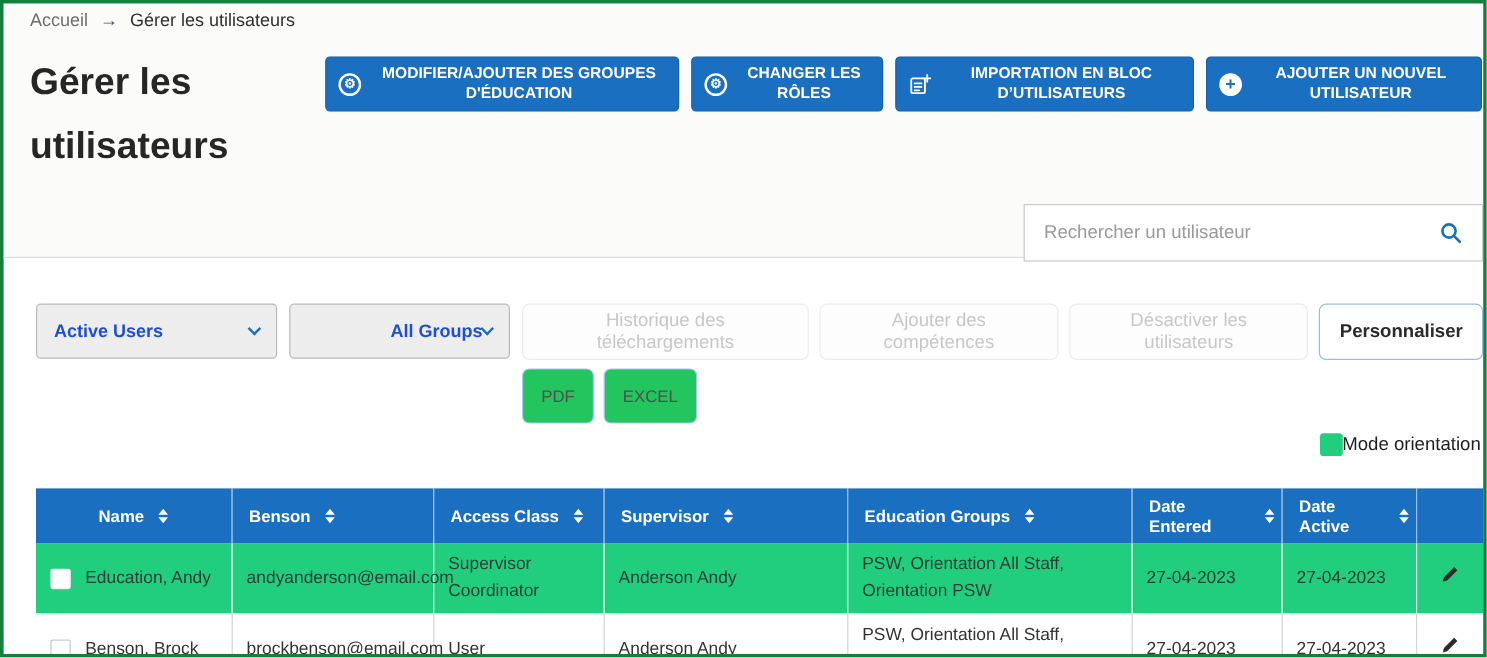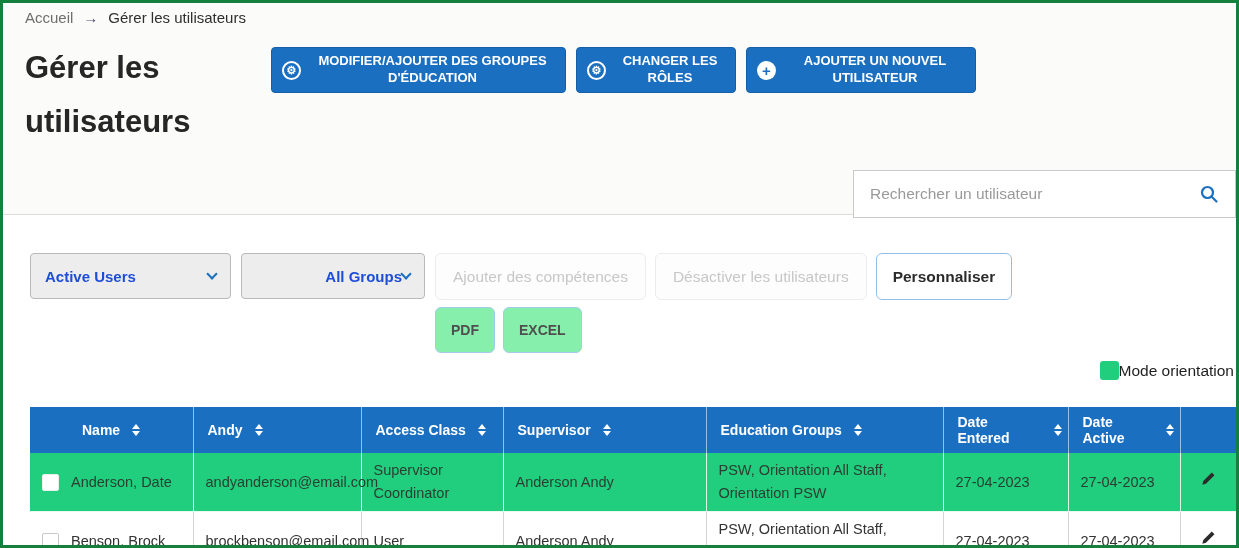--- a/index.html
+++ b/index.html
@@ -52,21 +52,21 @@
   .bulk-row { position:absolute; top:250px; left:432px; display:flex; gap:9px; }
   .btn-disabled { height:47px; padding:0 17px; background:#fdfdfd; border:1px solid #ececec;
                   border-radius:6px; color:#c7c7c7; font-size:15.5px;
                   display:flex; align-items:center; }
   .btn-personnaliser { height:47px; padding:0 16px; background:#fff; border:1px solid #93bfe7;
                        border-radius:6px; color:#2b2b2b; font-weight:700; font-size:15.5px;
                        display:flex; align-items:center; cursor:pointer; }
 
   .export-row { position:absolute; top:304px; left:432px; display:flex; gap:8px; }
   .btn-export { height:46px; padding:0 15px; border:1px solid #a6c9ec; border-radius:6px;
-                background:#86efac; color:#4f4f4f; font-weight:700; font-size:14px;
+                background:#22c55e; color:#4f4f4f; font-weight:400; font-size:14px;
                 display:flex; align-items:center; cursor:pointer; }
 
   .legend { position:absolute; top:358px; right:2px; display:flex; align-items:center;
             font-size:15.5px; color:#1f1f1f; white-space:nowrap; }
   .legend-swatch { width:19px; height:19px; border-radius:3px; background:#21ce7d; flex:none; }
 
   
   .data-table { position:absolute; top:404px; left:27px; width:1206px;
                 border-collapse:collapse; table-layout:fixed; font-size:14.5px; }
   .data-table th { background:#1b6fc1; color:#fff; height:46px; font-size:14px;
@@ -118,20 +118,30 @@
             <span>⚙</span>
           </span>
         <span>MODIFIER/AJOUTER DES GROUPES D'ÉDUCATION</span>
       </button>
       <button class="action-btn w2">
         <span class="icon-gear-circle">
             <span>⚙</span>
           </span>
         <span>CHANGER LES RÔLES</span>
       </button>
+      <button class="action-btn w3">
+        <span class="icon-svg">
+          <svg width="19" height="19" viewBox="0 0 20 20" fill="none" stroke="#fff" stroke-width="1.6" stroke-linecap="round">
+            <rect x="2.5" y="4.5" width="12" height="13" rx="1.5"></rect>
+            <path d="M5.5 9h6M5.5 12h6M5.5 15h4"></path>
+            <path d="M16.5 1.5v6M13.5 4.5h6"></path>
+          </svg>
+        </span>
+        <span>IMPORTATION EN BLOC D’UTILISATEURS</span>
+      </button>
       <button class="action-btn w4">
         <span class="icon-plus-circle">
             <span>+</span>
           </span>
         <span>AJOUTER UN NOUVEL UTILISATEUR</span>
       </button>
     </div>
 
     <div class="search-box">
       <input type="text" placeholder="Rechercher un utilisateur" style="">
@@ -147,20 +157,21 @@
   <div class="select select-users">
     <span>Active Users</span>
     <span class="chevron"></span>
   </div>
   <div class="select select-groups">
     <span>All Groups</span>
     <span class="chevron"></span>
   </div>
 
   <div class="bulk-row">
+    <button class="btn-disabled">Historique des téléchargements</button>
     <button class="btn-disabled">Ajouter des compétences</button>
     <button class="btn-disabled">Désactiver les utilisateurs</button>
     <button class="btn-personnaliser">Personnaliser</button>
   </div>
 
   <div class="export-row">
     <button class="btn-export">PDF</button>
     <button class="btn-export">EXCEL</button>
   </div>
 
@@ -186,21 +197,21 @@
           <div class="th-inner th-name">
               <span>Name</span>
             <span class="sort">
                 <span class="tri-up"></span>
                 <span class="tri-down"></span>
               </span>
             </div>
         </th>
         <th>
           <div class="th-inner">
-              <span>Andy</span>
+              <span>Benson</span>
             <span class="sort">
                 <span class="tri-up"></span>
                 <span class="tri-down"></span>
               </span>
             </div>
         </th>
         <th>
           <div class="th-inner">
               <span>Access Class</span>
             <span class="sort">
@@ -246,21 +257,21 @@
             </div>
         </th>
         <th></th>
       </tr>
     </thead>
     <tbody>
       <tr class="row-green">
         <td>
           <span class="name-cell">
             <span class="checkbox cb-green"></span>
-            <span>Anderson, Date</span>
+            <span>Education, Andy</span>
           </span>
         </td>
         <td>andyanderson@email.com</td>
         <td>Supervisor Coordinator</td>
         <td>Anderson Andy</td>
         <td>PSW, Orientation All Staff, Orientation PSW</td>
         <td>27-04-2023</td>
         <td>27-04-2023</td>
         <td class="edit-cell">
           <span>

